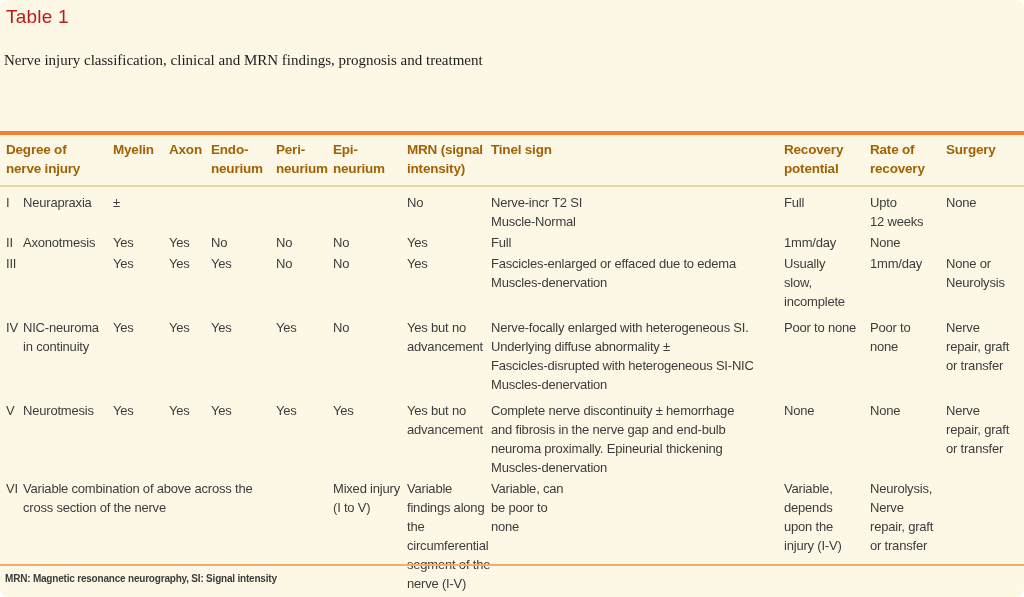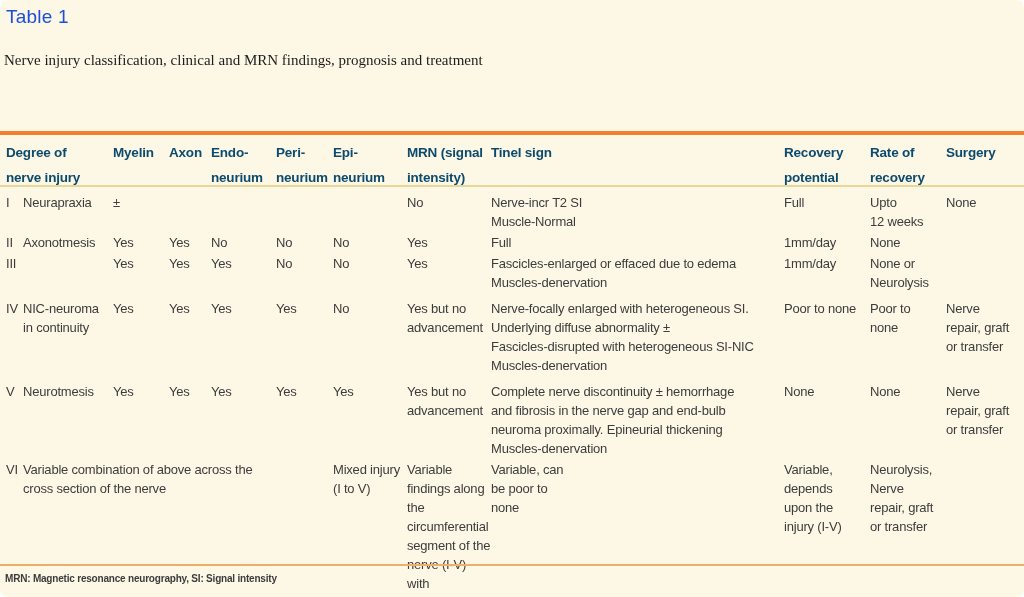--- a/index.html
+++ b/index.html
@@ -5,38 +5,38 @@
   html,body { margin:0; padding:0; }
   body {
     width:1024px; height:597px; position:relative; background:#ffffff;
     font-family:"Liberation Sans", sans-serif; overflow:hidden;
   }
   .sheet {
     position:absolute; inset:0; background:#fdf8e6; border-radius:8px; overflow:hidden;
   }
   .table-label {
     position:absolute; left:6px; top:6px;
-    font-size:19px; color:#1d4ed8; letter-spacing:0.2px;
+    font-size:19px; color:#b91c1c; letter-spacing:0.2px;
   }
   .caption {
     position:absolute; left:4px; top:52px; width:990px;
     font-family:"Liberation Serif", serif; font-size:15px; color:#1c1c1c;
   }
   .rule-thick { position:absolute; top:131px; left:0; width:1024px; height:4px; background:#ef8130; }
   .rule-khaki { position:absolute; top:185px; left:0; width:1024px; height:2px; background:#e9d799; }
   .rule-thin  { position:absolute; top:564px; left:0; width:1024px; height:2px; background:#f2ad68; }
 
   .grid {
     display:grid;
     grid-template-columns: 17px 90px 56px 42px 65px 57px 74px 84px 293px 86px 76px 1fr;
     padding-left:6px; padding-right:2px; box-sizing:border-box; width:1024px;
   }
   .hdr {
     position:absolute; top:140px; left:0;
-    color:#0c4a6e; font-weight:bold; font-size:13.5px; line-height:25px; letter-spacing:-0.2px;
+    color:#a16207; font-weight:bold; font-size:13.5px; line-height:19px; letter-spacing:-0.2px;
   }
   .hcell { white-space:pre-line; }
   .hcell.span2 { grid-column: span 2; }
 
   .tbody { position:absolute; top:190px; left:0; }
   .row { margin-top:0; }
   .cell {
     white-space:pre-line; color:#3c3c3c; font-size:13px; line-height:19px;
     letter-spacing:-0.2px; vertical-align:top;
   }
@@ -117,20 +117,23 @@
       <div class="cell">III</div>
       <div class="cell"></div>
       <div class="cell">Yes</div>
       <div class="cell">Yes</div>
       <div class="cell">Yes</div>
       <div class="cell">No</div>
       <div class="cell">No</div>
       <div class="cell">Yes</div>
       <div class="cell">Fascicles-enlarged or effaced due to edema
 Muscles-denervation</div>
+      <div class="cell">Usually
+slow,
+incomplete</div>
       <div class="cell">1mm/day</div>
       <div class="cell">None or
 Neurolysis</div>
     </div>
 
     <div class="grid row mt7">
       <div class="cell">IV</div>
       <div class="cell">NIC-neuroma
 in continuity</div>
       <div class="cell">Yes</div>

